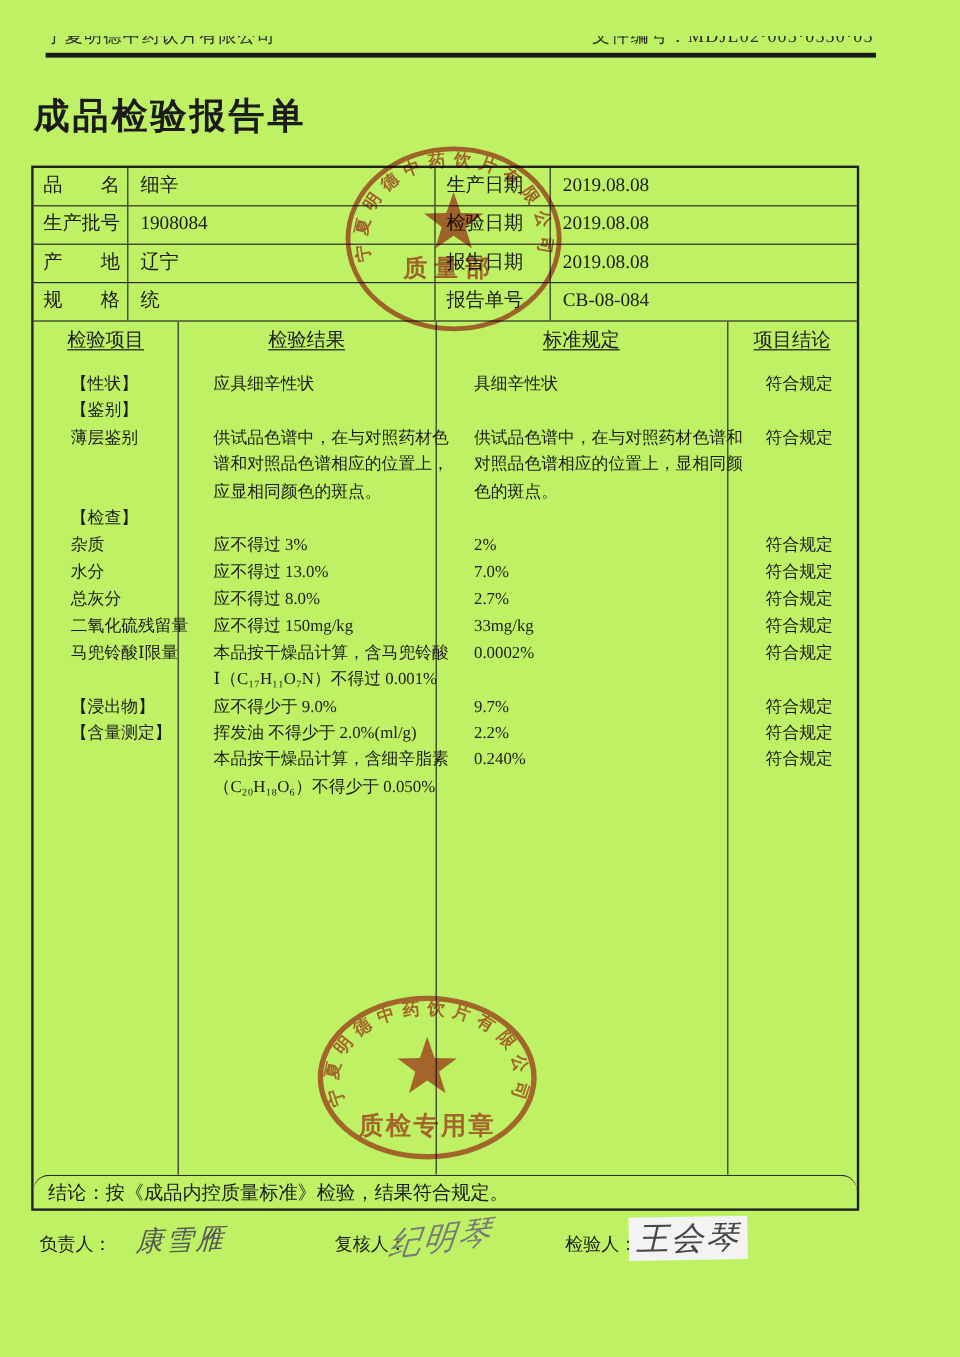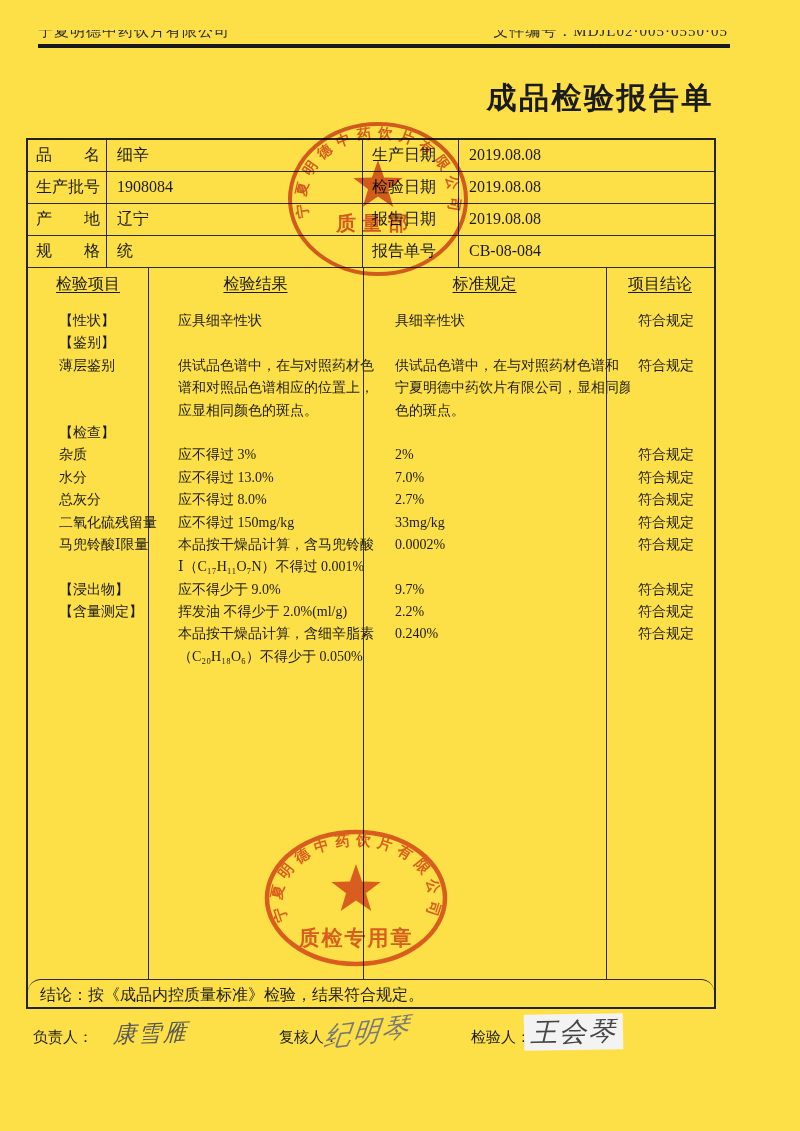--- a/index.html
+++ b/index.html
@@ -1,26 +1,26 @@
 <!DOCTYPE html>
 <html><head>
 <meta charset="utf-8">
 <style>
   html,body{margin:0;padding:0;background:#e8e8e8;}
-  .page{position:relative;width:800px;height:1131px;background:#fde047;overflow:hidden;
+  .page{position:relative;width:800px;height:1131px;background:#bef264;overflow:hidden;
         font-family:"Liberation Serif","DejaVu Serif",serif;color:#1b1b1b;}
 
   
   .pagehead{position:absolute;top:30px;left:38px;width:690px;height:14px;overflow:hidden;}
   .pagehead-inner{display:flex;justify-content:space-between;margin-top:-8px;
                   font-size:15px;line-height:18px;color:#2a2a2a;letter-spacing:1px;white-space:nowrap;}
   .headrule{position:absolute;top:44px;left:38px;width:692px;height:4px;background:#191919;}
 
   
-  .title{position:absolute;top:80px;left:28px;width:686px;text-align:right;
+  .title{position:absolute;top:80px;left:28px;width:686px;text-align:left;
          font-size:30px;font-weight:bold;letter-spacing:2.5px;line-height:36px;}
 
   
   .block{position:absolute;top:138px;left:26px;width:690px;height:871px;
          border:2px solid #232323;box-sizing:border-box;background:transparent;}
 
   
   .irow{display:grid;grid-template-columns:79px 256px 96px 1fr;height:32px;
         border-bottom:1px solid #2b2b2b;box-sizing:border-box;font-size:16px;line-height:30px;}
   .icell{box-sizing:border-box;overflow:hidden;white-space:nowrap;}
@@ -143,21 +143,21 @@
           <div class="dline">
             <div class="dc-item">薄层鉴别</div>
             <div class="dc-std">供试品色谱中，在与对照药材色</div>
             <div class="dc-res">供试品色谱中，在与对照药材色谱和</div>
             <div class="dc-con">符合规定</div>
           </div>
 
           <div class="dline">
             <div class="dc-item"></div>
             <div class="dc-std">谱和对照品色谱相应的位置上，</div>
-            <div class="dc-res">宁夏明德中药饮片有限公司，显相同颜</div>
+            <div class="dc-res">对照品色谱相应的位置上，显相同颜</div>
             <div class="dc-con"></div>
           </div>
 
           <div class="dline">
             <div class="dc-item"></div>
             <div class="dc-std">应显相同颜色的斑点。</div>
             <div class="dc-res">色的斑点。</div>
             <div class="dc-con"></div>
           </div>
 

